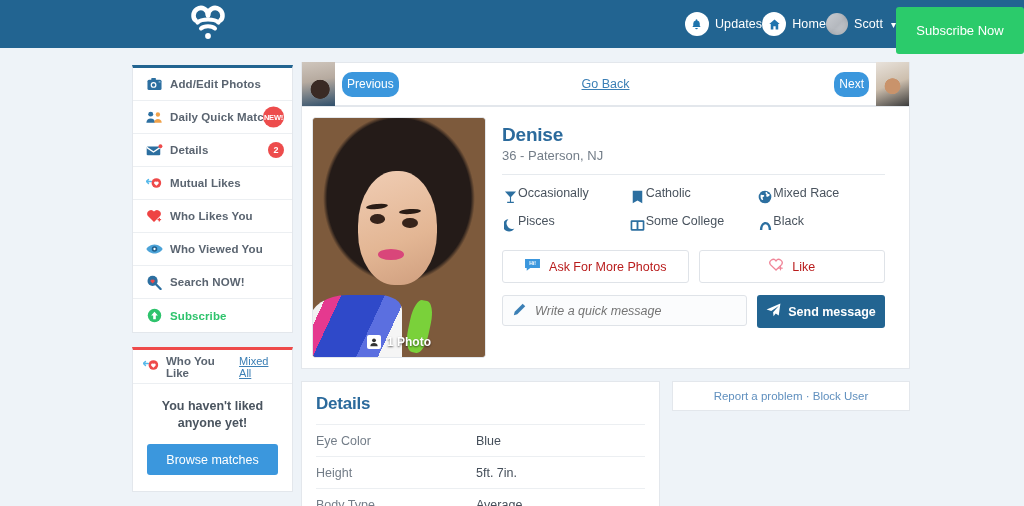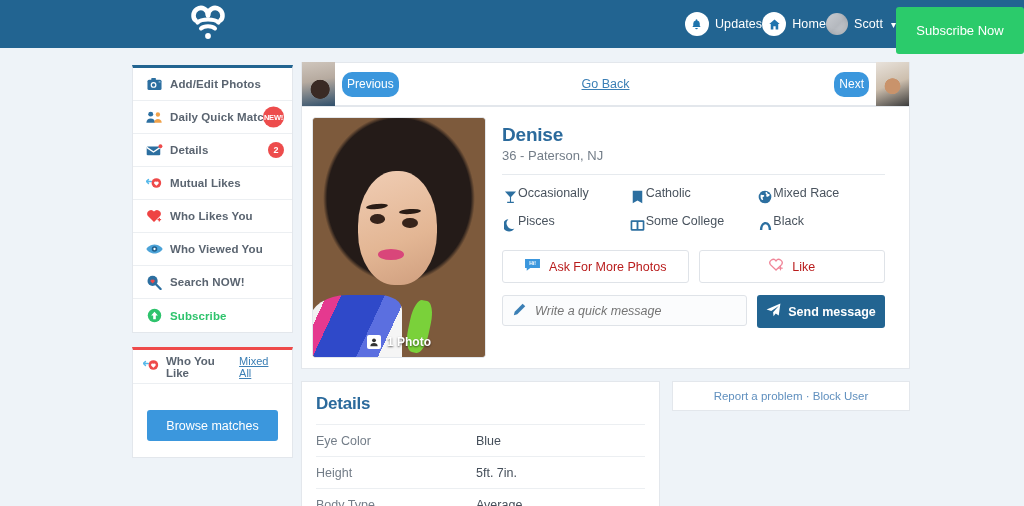--- a/index.html
+++ b/index.html
@@ -367,20 +367,21 @@
           <svg width="17" height="14" viewBox="0 0 18 14">
             <path d="M0.6 5.4h5M2.6 3.2 0.4 5.4l2.2 2.2" fill="none" stroke="#57b9ea" stroke-width="1.5" stroke-linecap="round"></path>
             <circle cx="11" cy="7" r="5.1" fill="#ee4a4a"></circle>
             <path d="M11 9.8 8.8 7.7a1.5 1.5 0 0 1 2.2-2 1.5 1.5 0 0 1 2.2 2z" fill="#fff"></path>
           </svg>
         </span>
         <span class="txt">Who You Like</span>
         <span class="viewall">Mixed All</span>
       </div>
       <div class="wyl-body">
+        <div class="wyl-msg">You haven't liked anyone yet!</div>
         <button class="browse-btn">Browse matches</button>
       </div>
     </div>
   </div>
 
   <div class="content">
 
     <div class="card navstrip">
       <div class="thumb left"></div>
       <button class="pnbtn prev">Previous</button>

